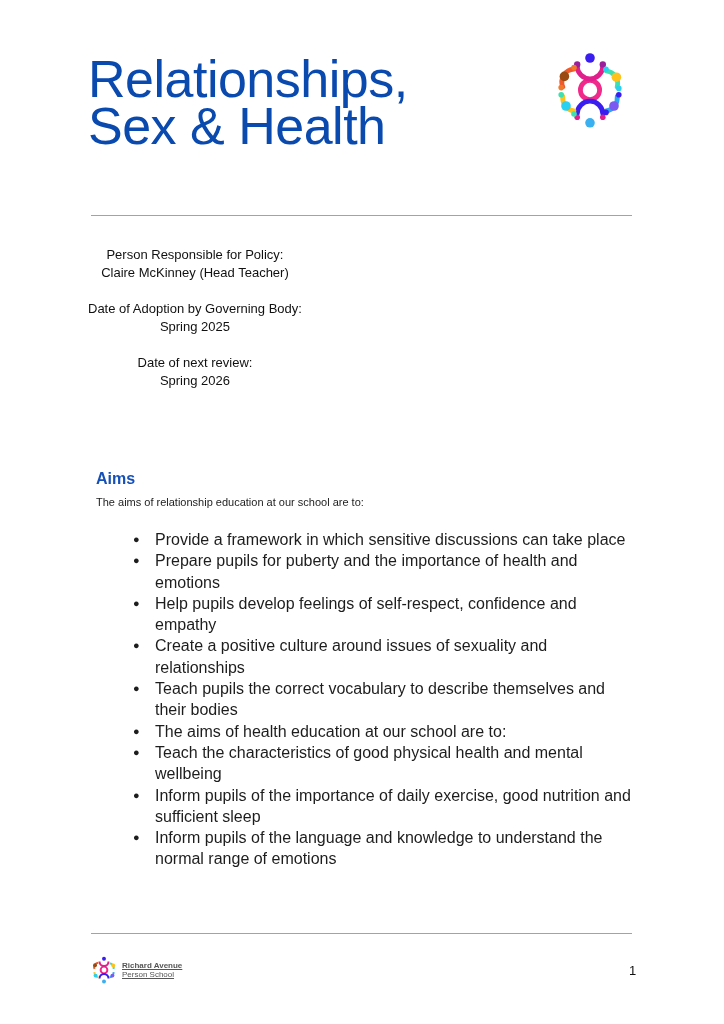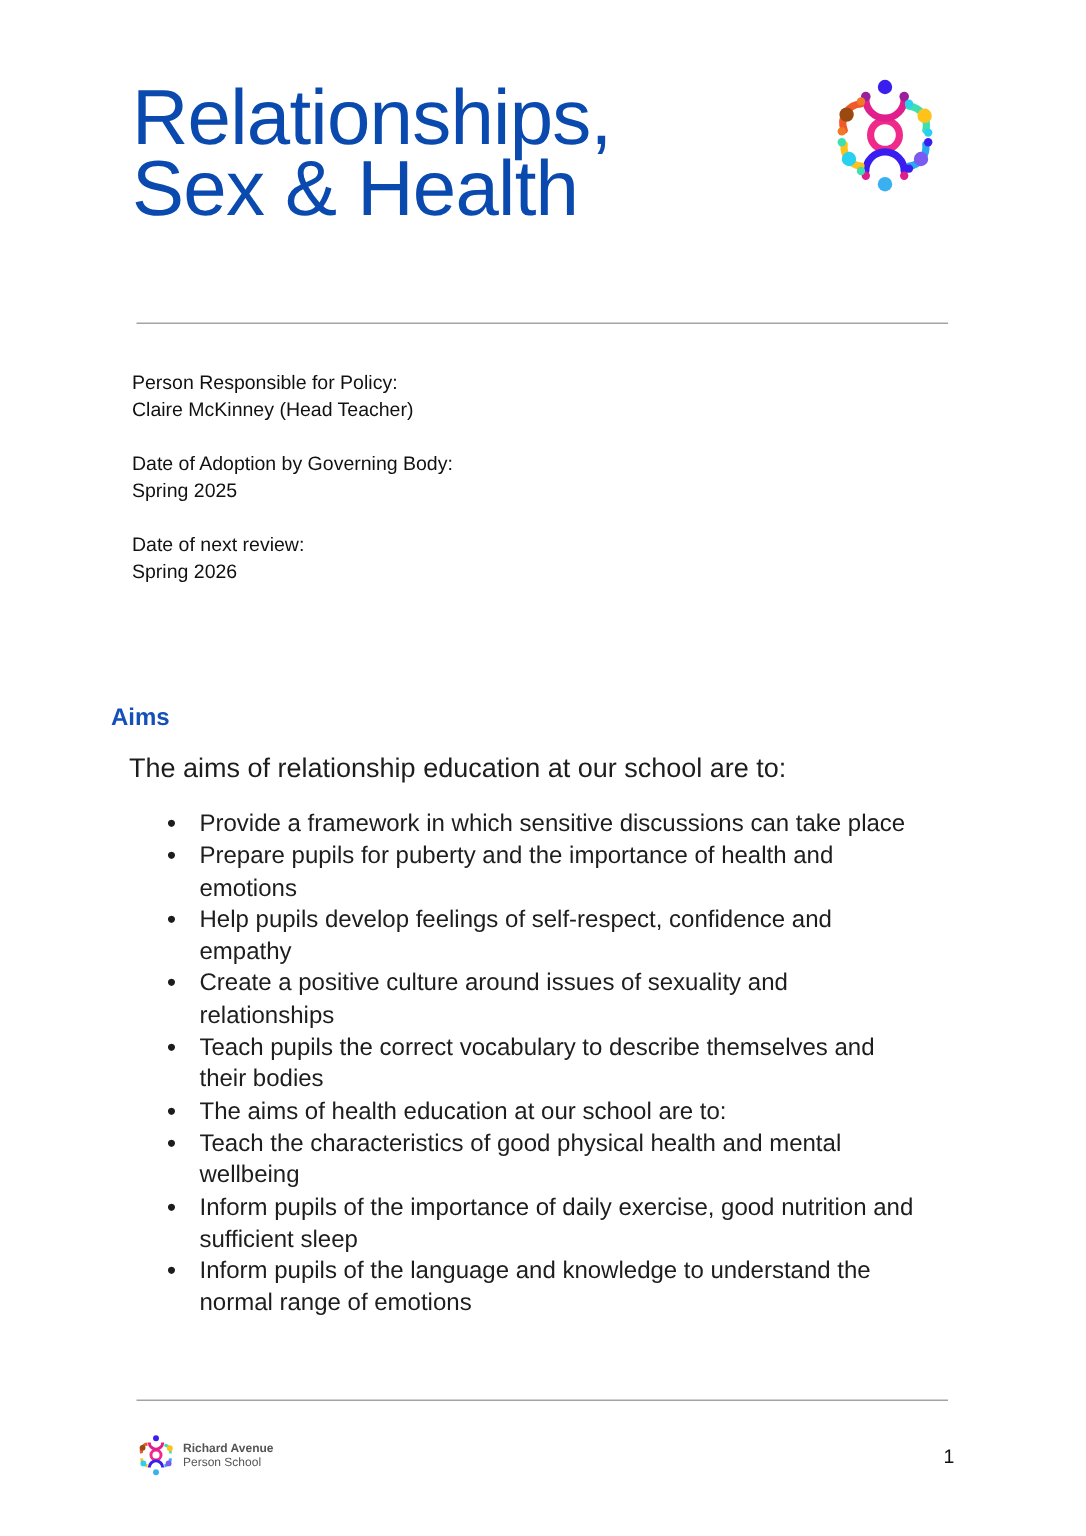--- a/index.html
+++ b/index.html
@@ -12,31 +12,31 @@
       position: absolute; left: 88px; top: 56px; margin: 0;
       font-family: "Liberation Sans", sans-serif; font-weight: 400;
       font-size: 52px; line-height: 47px; color: #0a4aaf; letter-spacing: -0.5px;
     }
     .title span { display: block; }
     .logo { position: absolute; left: 550px; top: 50px; width: 80px; height: 80px; }
     .rule { position: absolute; left: 91px; width: 541px; height: 0; border-top: 1.5px solid #a3a3a3; }
     .rule.top { top: 215px; }
     .rule.bottom { top: 933px; }
     .meta { position: absolute; left: 88px; top: 246px; font-size: 13px; line-height: 18px; color: #111; }
-    .meta .group { margin-bottom: 18px; }
+    .meta .group { margin-bottom: 18px; text-align: center; }
     .meta div { white-space: nowrap; }
-    .section { position: absolute; left: 74px; top: 468px; width: 560px; }
+    .section { position: absolute; left: 96px; top: 468px; width: 560px; }
     .section h2 { margin: 0 0 2px 0; font-size: 16px; line-height: 22px; font-weight: 700; color: #1450b8; }
-    .intro { font-size: 18px; line-height: 21px; color: #1d1d1d; margin: 12px; }
+    .intro { font-size: 11px; line-height: 21px; color: #1d1d1d; margin: 0; }
     ul.aims { list-style: none; margin: 16px; padding: 0 0 0 21px; }
     ul.aims li { position: relative; padding-left: 22px; font-size: 16px; line-height: 21.3px; color: #1d1d1d; }
     ul.aims li::before { content: "\25CF"; position: absolute; left: 0; top: 0; font-size: 11px; }
     .footer-logo { position: absolute; left: 90px; top: 956px; display: flex; align-items: center; gap: 4px; }
     .footer-logo svg { width: 28px; height: 28px; }
-    .footer-text { font-size: 8px; line-height: 9px; color: #555; }
+    .footer-text { font-size: 8px; line-height: 9px; color: #555; text-decoration: underline; }
     .footer-text .name { font-weight: 700; }
     .page-number { position: absolute; left: 629px; top: 963px; font-size: 13px; color: #111; }
   </style>
 </head>
 <body>
 
 <h1 class="title">
   <span>Relationships,</span>
   <span>Sex &amp; Health</span>
 </h1>

